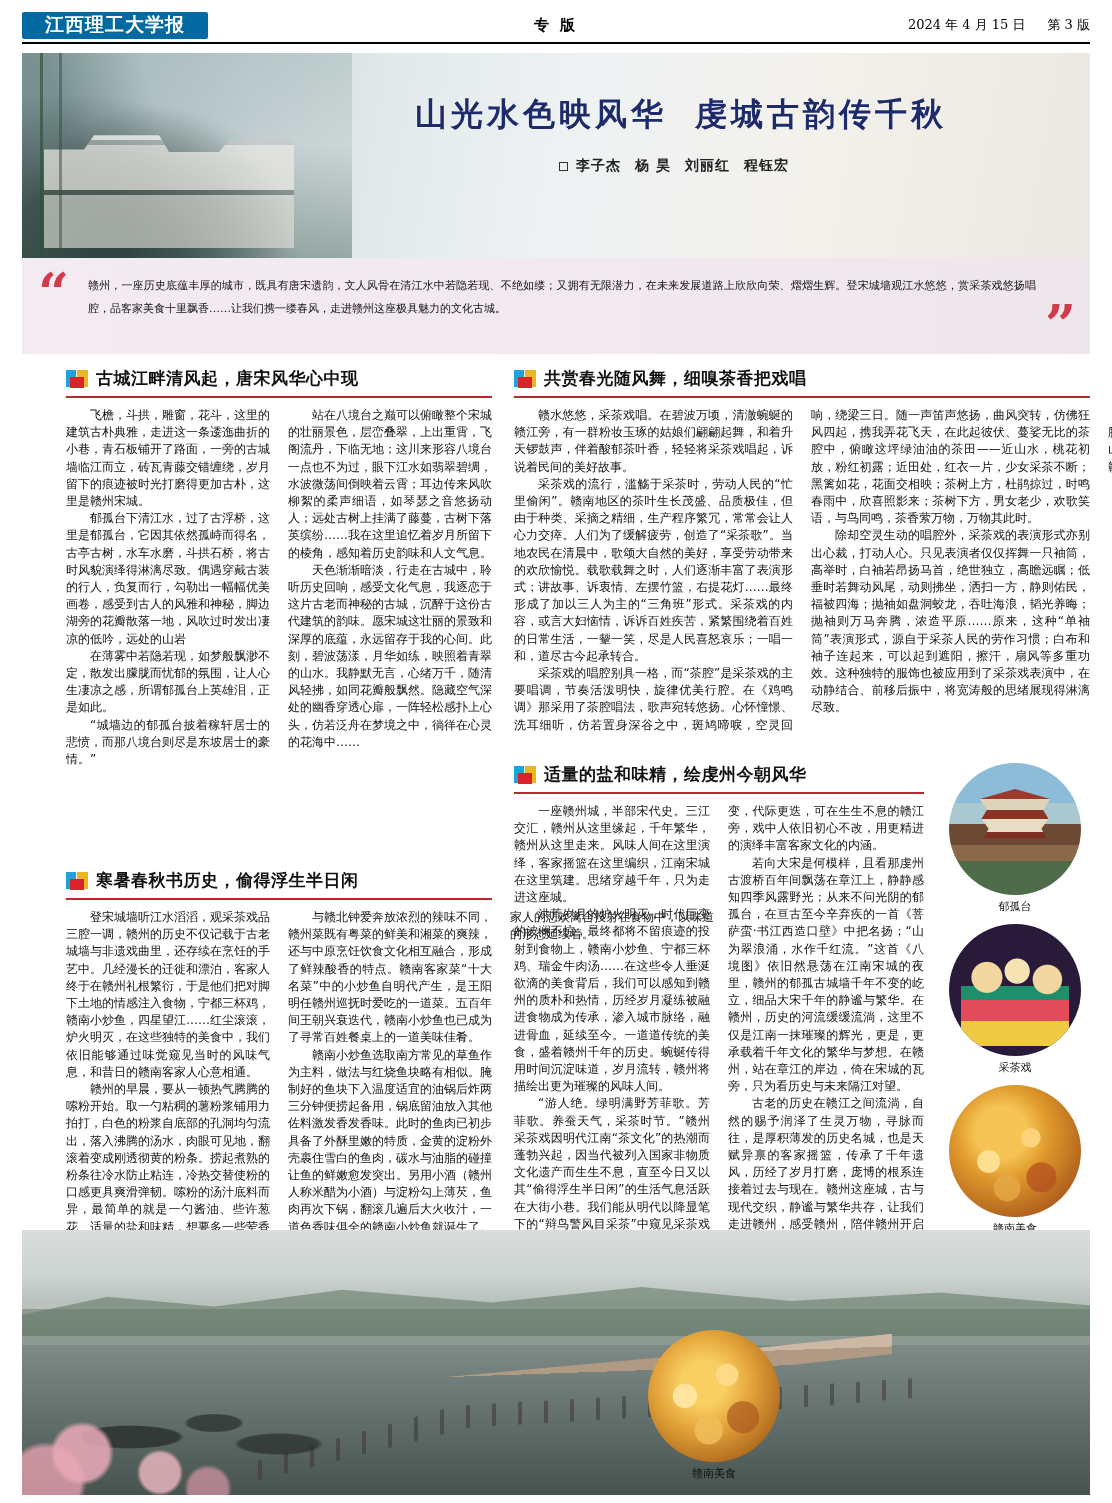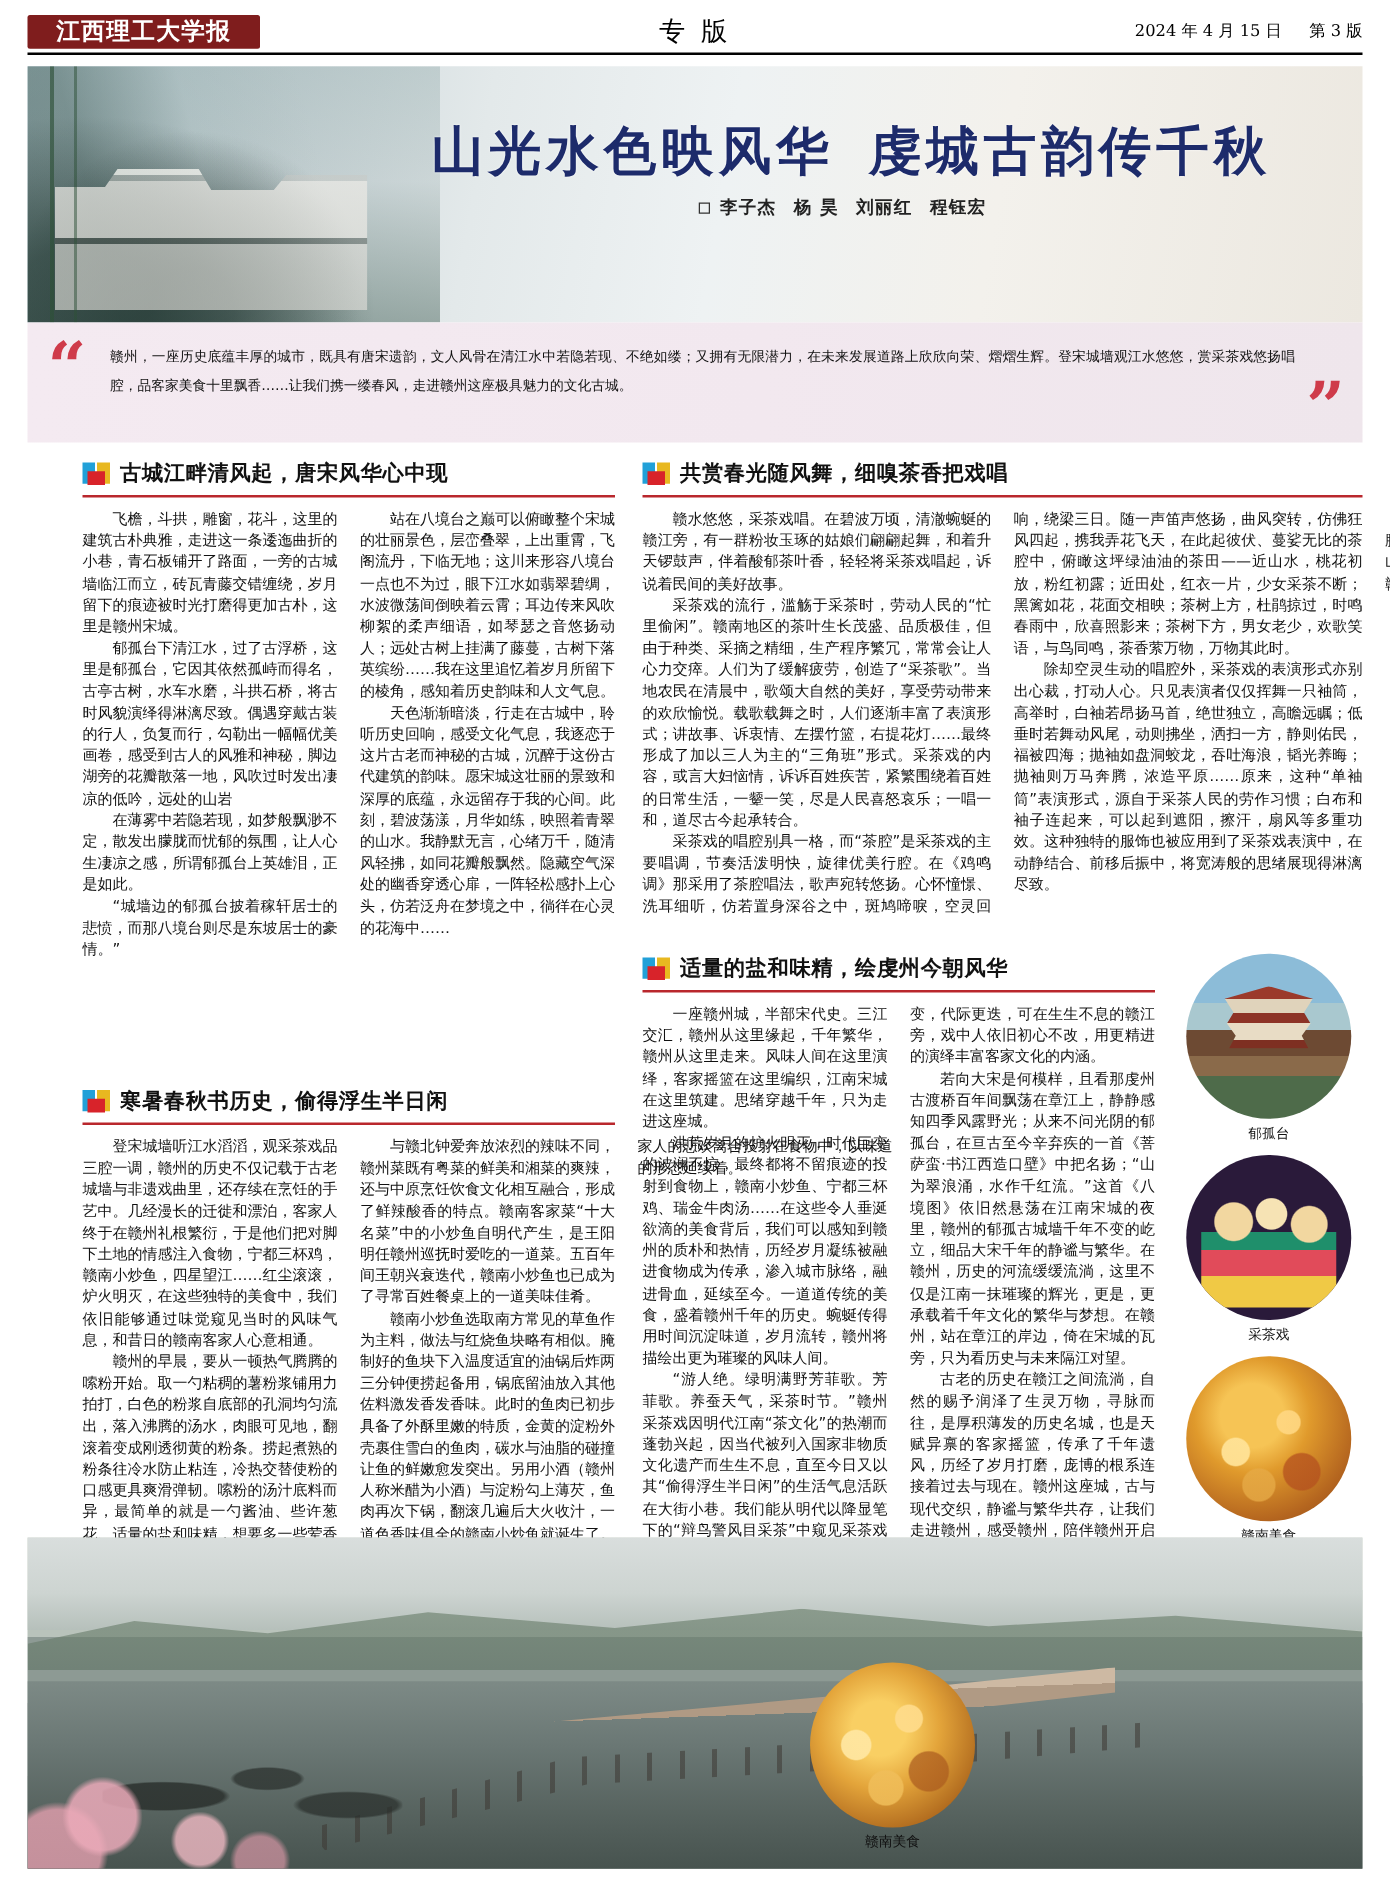--- a/index.html
+++ b/index.html
@@ -17,36 +17,36 @@
   .masthead {
     position: relative;
     height: 36px;
     border-bottom: 2px solid #000;
     margin: 8px 22px 0 22px;
     display: flex;
     align-items: center;
   }
   .masthead-logo {
     width: 186px; height: 27px;
-    background: #7f1d1d;
+    background: #0369a1;
     color: #fff;
     font-family: "DejaVu Serif", "Liberation Serif", serif;
     font-weight: bold;
     font-size: 19px;
     letter-spacing: 1px;
     display: flex; align-items: center; justify-content: center;
     border-radius: 2px;
   }
   .masthead-center {
     position: absolute;
     left: 0; right: 0;
     text-align: center;
     font-family: "DejaVu Serif", "Liberation Serif", serif;
-    font-weight: normal;
-    font-size: 21px;
+    font-weight: bold;
+    font-size: 15px;
     letter-spacing: 3px;
   }
   .masthead-right {
     margin-left: auto;
     font-size: 13px;
     font-family: "DejaVu Serif", "Liberation Serif", serif;
     display: flex;
     gap: 22px;
   }
 
@@ -80,21 +80,21 @@
     background:
       linear-gradient(90deg, rgba(0,0,0,0) 0 20%, rgba(45,80,55,.65) 20% 25%, rgba(0,0,0,0) 25% 100%),
       linear-gradient(90deg, rgba(0,0,0,0) 0 52%, rgba(45,80,55,.5) 52% 56%, rgba(0,0,0,0) 56% 100%);
   }
   .hero-title {
     position: absolute;
     left: 270px; right: 20px; top: 40px;
     text-align: center;
     font-family: "DejaVu Serif", "Liberation Serif", serif;
     font-weight: bold;
-    font-size: 42px;
+    font-size: 32px;
     letter-spacing: 4px;
     color: #1d2b6b;
     text-shadow: 0 0 2px rgba(255,255,255,.9);
   }
   .hero-title .gap { display: inline-block; width: 28px; }
   .hero-byline {
     position: absolute;
     left: 270px; right: 20px; top: 104px;
     text-align: center;
     font-size: 14px;

